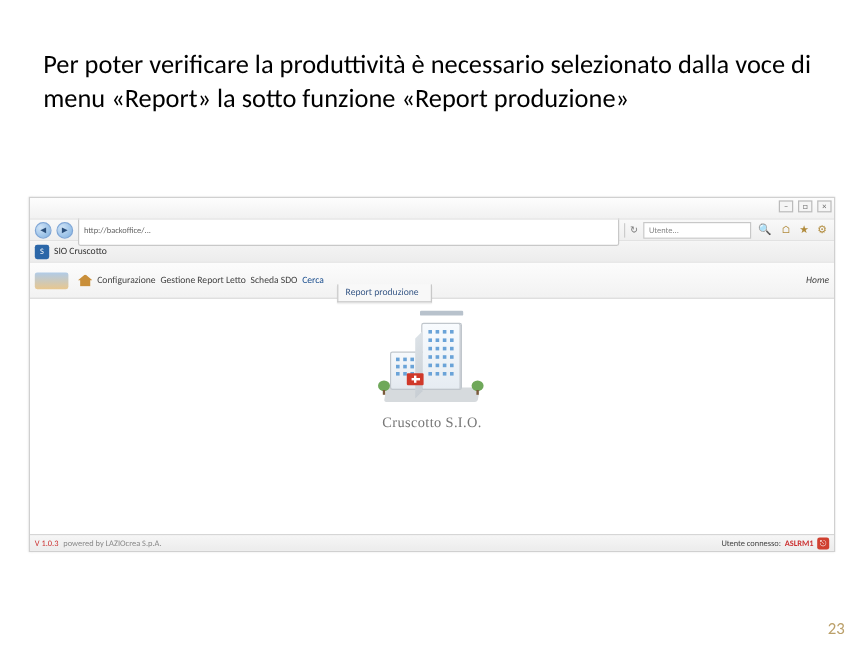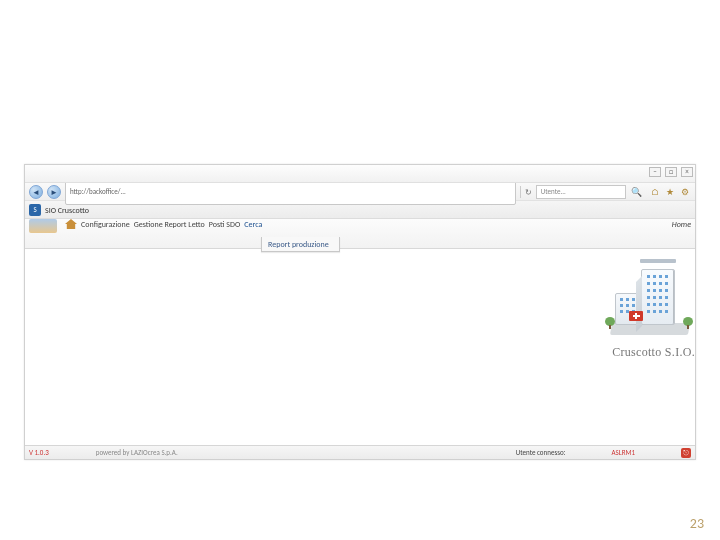--- a/index.html
+++ b/index.html
@@ -14,62 +14,63 @@
   .nav-arrow { width: 14px; height: 14px; border-radius: 50%; border: 1px solid #7fa6d6; background: radial-gradient(circle at 30% 30%, #cfe3f6, #7fb0e0); font-size: 8px; color: #2a4e7a; display: flex; align-items: center; justify-content: center; }
   .addr-bar { flex: 1; height: 14px; border: 1px solid #c8c8c8; background: #fff; border-radius: 2px; font-size: 7px; padding: 12px 4px; display: flex; align-items: center; color: #666; }
   .search-bar { width: 90px; height: 14px; border: 1px solid #c8c8c8; background: #fff; font-size: 7px; padding: 0 4px; color: #888; display: flex; align-items: center; }
   .ie-icons { display: flex; gap: 3px; }
   .ie-icon { width: 12px; height: 12px; font-size: 9px; color: #b08a3a; display: flex; align-items: center; justify-content: center; }
   .chrome-tabs { height: 18px; background: linear-gradient(#f5f5f5,#ececec); border-bottom: 1px solid #dcdcdc; display: flex; align-items: center; padding: 0 4px; gap: 4px; }
   .favicon { width: 12px; height: 12px; border-radius: 2px; background: #2a66a8; font-size: 7px; color: #fff; display: flex; align-items: center; justify-content: center; }
   .tab-title { font-size: 8px; color: #333; }
 
   .app-area { position: relative; height: calc(100% - 54px - 14px); }
-  .app-header { height: 30px; background: linear-gradient(#fcfcfc,#f2f2f2); border-bottom: 1px solid #d8d8d8; display: flex; padding: 0 4px; gap: 4px; font-size: 8px; color: #444; }
+  .app-header { height: 30px; background: linear-gradient(#fcfcfc,#f2f2f2); border-bottom: 1px solid #d8d8d8; display: flex; align-items: center; padding: 0 4px; gap: 4px; font-size: 8px; color: #444; }
   .app-logo { width: 28px; height: 14px; background: linear-gradient(#b0cbe8,#e8c78f); border-radius: 2px; margin-right: 4px; }
   .home-ico { width: 12px; height: 10px; background: #c98f3a; clip-path: polygon(50% 0,100% 50%,85% 50%,85% 100%,15% 100%,15% 50%,0 50%); }
   .menu-item { cursor: default; }
   .menu-item.active { color: #1a4e8e; }
   .menu-spacer { flex: 1; }
   .menu-home-text { color: #444; font-style: italic; }
-  .submenu { position: absolute; left: 236px; top: 18px; background: #f8f8f8; border: 1px solid #c8c8c8; border-top: none; padding: 2px 10px 2px 6px; font-size: 8px; color: #3a5a88; box-shadow: 0 1px 1px rgba(0,0,0,.08); }
+  .submenu { position: absolute; left: 256px; top: 18px; background: #f8f8f8; border: 1px solid #c8c8c8; border-top: none; padding: 2px 10px 2px 6px; font-size: 8px; color: #3a5a88; box-shadow: 0 1px 1px rgba(0,0,0,.08); }
 
-  .canvas { position: absolute; left: 0; right: 0; top: 20px; bottom: 0; display: flex; flex-direction: column; align-items: flex-end; padding-top: 18px; }
+  .canvas { position: absolute; left: 0; right: 0; top: 20px; bottom: 0; display: flex; flex-direction: column; align-items: center; padding-top: 18px; }
   .hospital { width: 90px; height: 78px; position: relative; }
   .hospital .base { position: absolute; left: 6px; bottom: 0; width: 78px; height: 12px; background: #d6dadd; transform: skewX(-10deg); border-radius: 2px; }
   .hospital .tower { position: absolute; left: 36px; bottom: 10px; width: 34px; height: 56px; background: linear-gradient(#f8fbfe,#e6ecf2); border: 1px solid #c0c6cc; border-radius: 2px; box-shadow: -1px 0 0 #b8bec4 inset; }
   .hospital .tower::before { content: ""; position: absolute; left: -6px; top: 6px; width: 6px; height: 50px; background: linear-gradient(#dce2e7,#c8ced4); transform: skewY(-45deg); transform-origin: top right; }
   .hospital .roof { position: absolute; left: 35px; top: 2px; width: 36px; height: 4px; background: #b8c2cc; border-radius: 1px; }
   .hospital .wing { position: absolute; left: 10px; bottom: 10px; width: 30px; height: 32px; background: linear-gradient(#f6f9fc,#e3e9ef); border: 1px solid #c0c6cc; border-radius: 2px; }
   .windows-row { position: absolute; display: flex; gap: 3px; }
   .wnd { width: 3px; height: 3px; background: #6aa3d8; }
   .hospital .cross-box { position: absolute; left: 24px; bottom: 14px; width: 14px; height: 10px; background: #d0392a; border-radius: 1px; display: flex; align-items: center; justify-content: center; }
   .hospital .cross-box::before { content: ""; position: absolute; width: 7px; height: 2px; background: #fff; }
   .hospital .cross-box::after { content: ""; position: absolute; width: 2px; height: 6px; background: #fff; }
   .tree { position: absolute; bottom: 6px; width: 10px; height: 12px; }
   .tree .crown { width: 10px; height: 9px; border-radius: 50%; background: #6fa85a; }
   .tree .trunk { width: 2px; height: 4px; background: #7a5a3a; margin: -1px auto 0; }
   .tree.l { left: 0; }
   .tree.r { right: 2px; }
 
   .app-title { margin-top: 10px; font-family: Georgia, 'Times New Roman', serif; font-size: 12px; color: #777; letter-spacing: .3px; text-shadow: 0 1px 0 #fff; }
 
-  .status-bar { position: absolute; left: 0; right: 0; bottom: 0; height: 14px; background: linear-gradient(#f6f6f6,#ececec); border-top: 1px solid #d6d6d6; display: flex; align-items: center; padding: 0 4px; font-size: 7px; color: #888; gap: 43px; }
+  .status-bar { position: absolute; left: 0; right: 0; bottom: 0; height: 14px; background: linear-gradient(#f6f6f6,#ececec); border-top: 1px solid #d6d6d6; display: flex; align-items: center; padding: 0 4px; font-size: 7px; color: #888; }
   .ver { color: #c33; margin-right: 4px; }
   .status-spacer { flex: 1; }
   .user-label { color: #444; text-align: right; }
-  .user-name { color: #c33; font-weight: 400; margin: 0 3px; }
+  .user-name { color: #c33; font-weight: 700; margin: 0 3px; }
   .logout { width: 10px; height: 10px; border-radius: 2px; background: #d04030; display: flex; align-items: center; justify-content: center; color: #fff; font-size: 7px; }
 
   .page-num { position: absolute; right: 16px; bottom: 8px; font-size: 14px; color: #bba06a; }
 </style>
 </head>
 <body>
 
 <div class="slide">
+  <div class="instruction">Per poter verificare la produttività è necessario selezionato dalla voce di menu «Report» la sotto funzione «Report produzione»</div>
 
   <div class="browser-frame">
     <div class="chrome-top">
       <div class="win-controls">
         <div class="win-btn">–</div>
         <div class="win-btn">□</div>
         <div class="win-btn">×</div>
       </div>
     </div>
     <div class="chrome-addr">
@@ -90,21 +91,21 @@
       <div class="favicon">S</div>
       <div class="tab-title">SIO Cruscotto</div>
     </div>
 
     <div class="app-area">
       <div class="app-header">
         <div class="app-logo"></div>
         <div class="home-ico"></div>
         <div class="menu-item">Configurazione</div>
         <div class="menu-item">Gestione Report Letto</div>
-        <div class="menu-item">Posti SDO</div>
+        <div class="menu-item">Scheda SDO</div>
         <div class="menu-item active">Cerca</div>
         <div class="menu-spacer"></div>
         <div class="menu-home-text">Home</div>
       </div>
       <div class="submenu">Report produzione</div>
 
       <div class="canvas">
         <div class="hospital">
           <div class="base"></div>
           <div class="wing">

